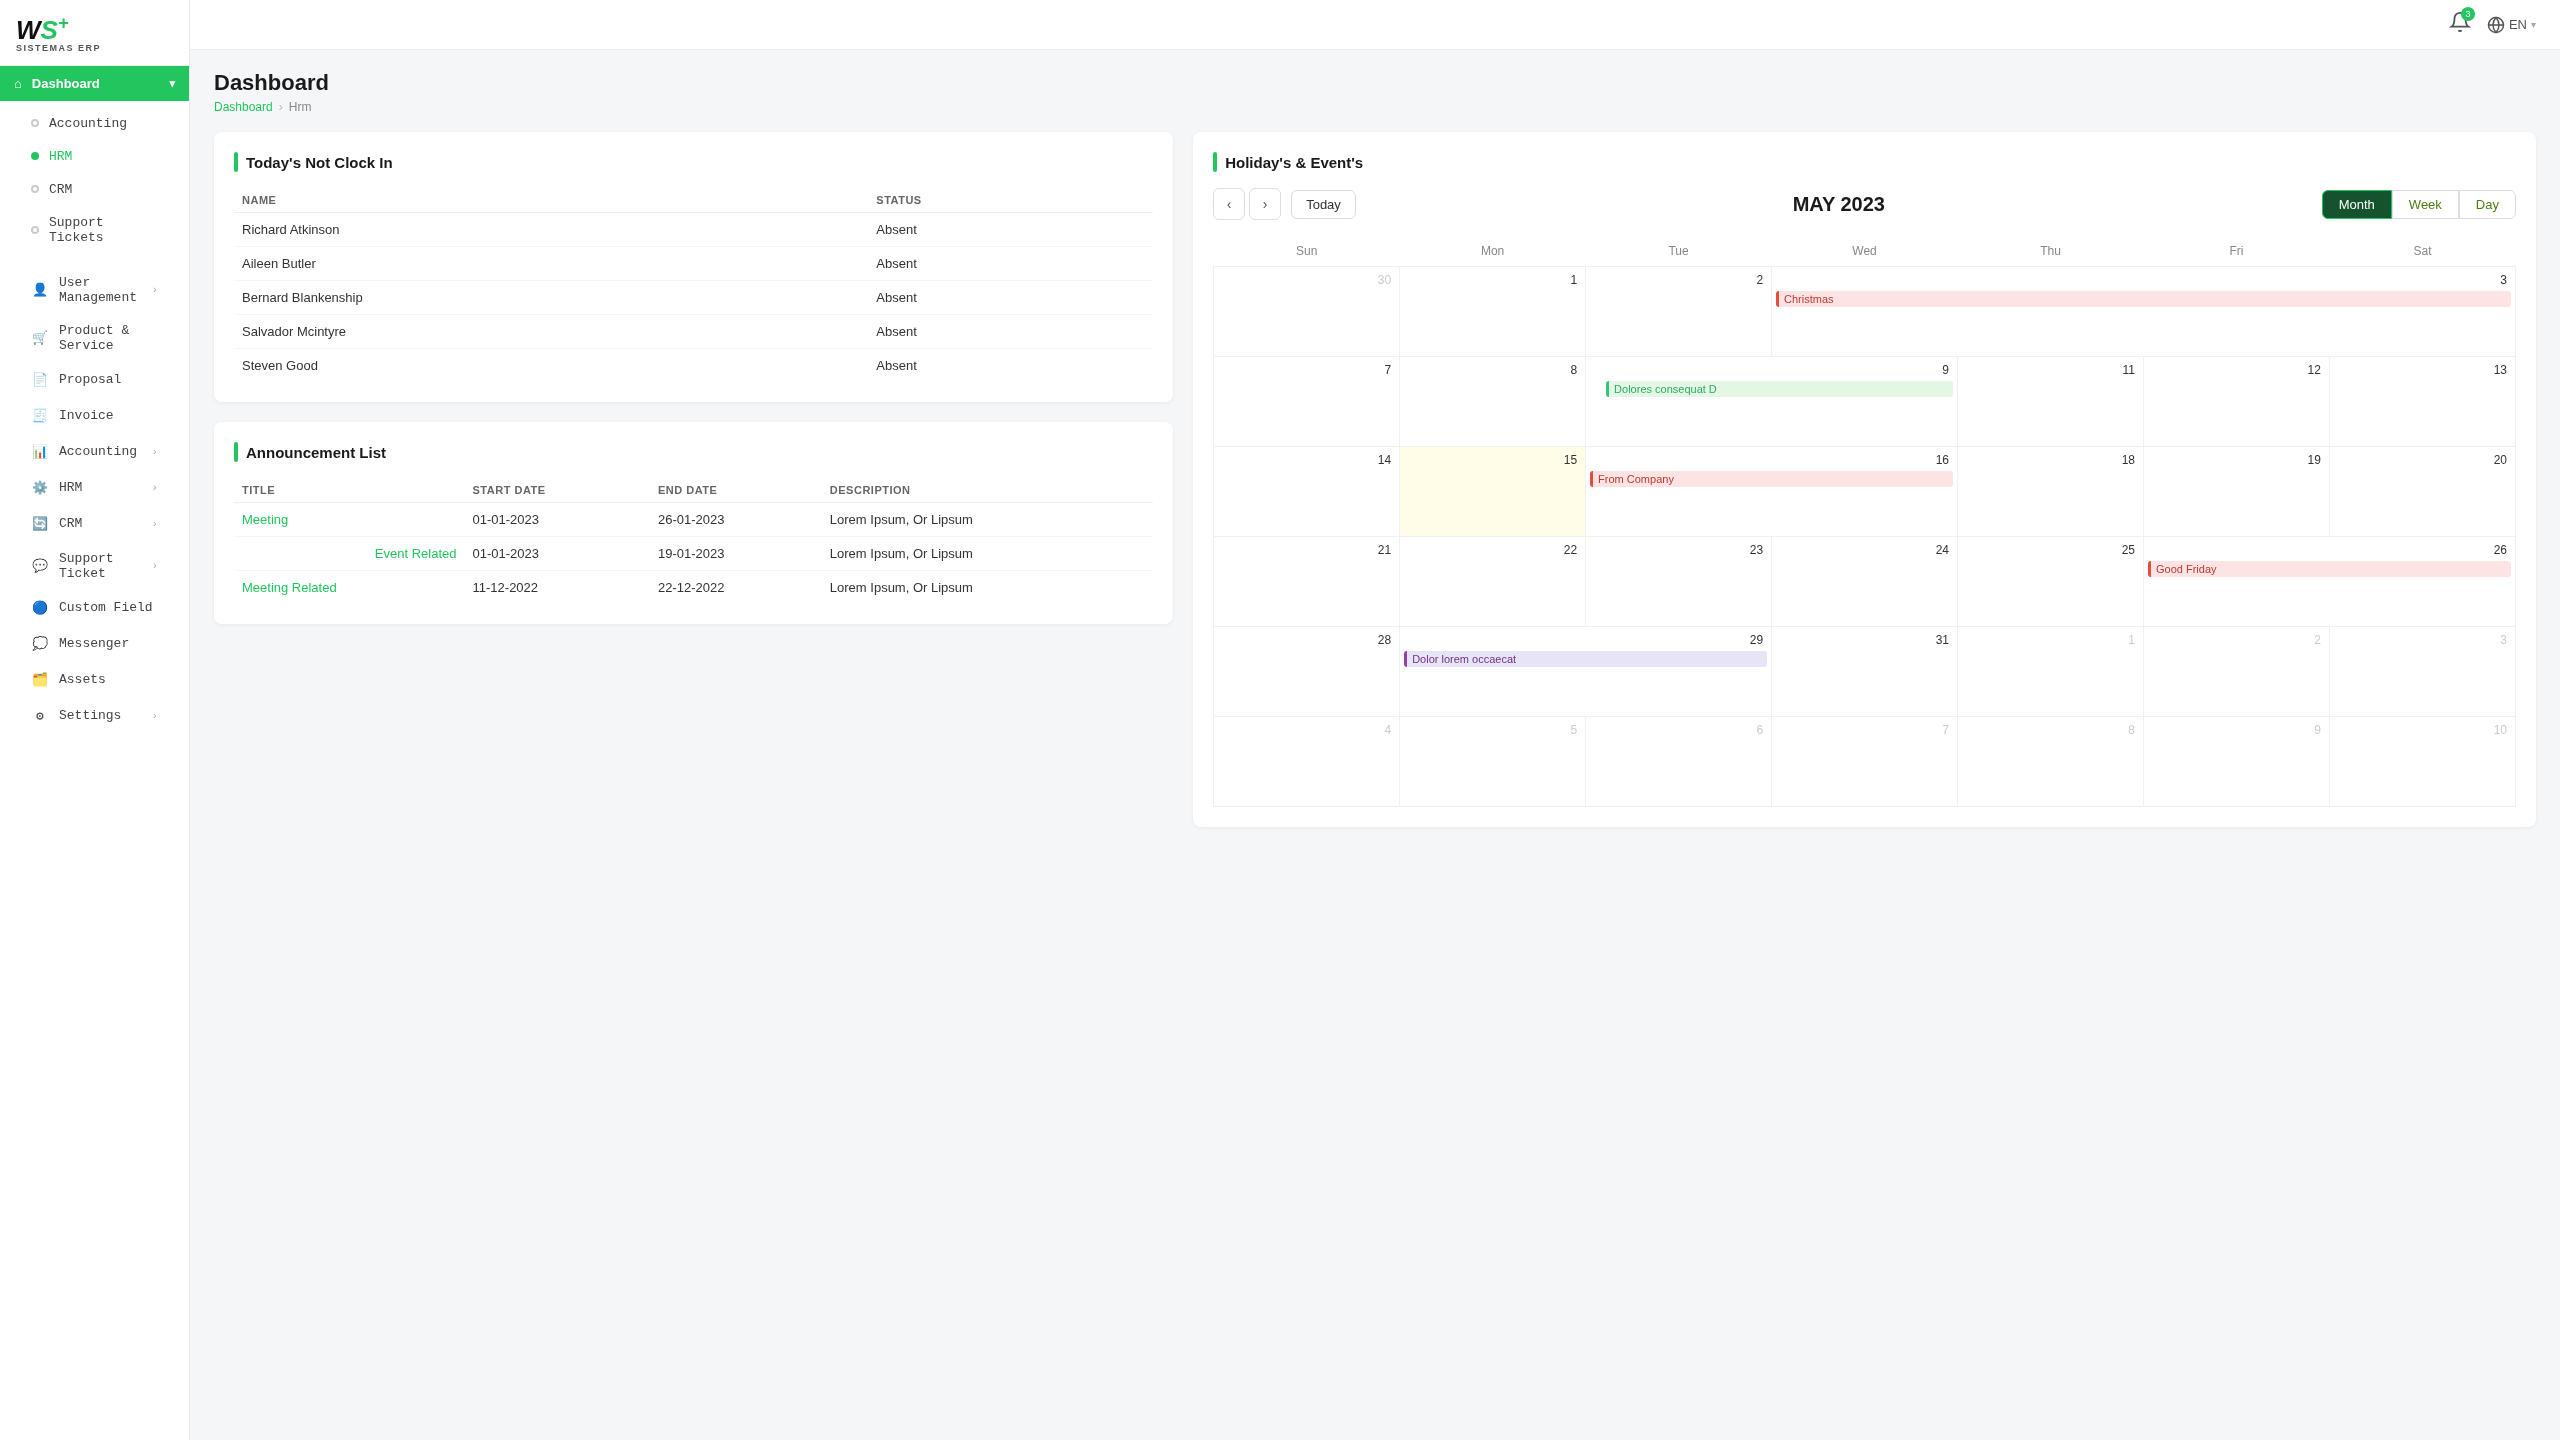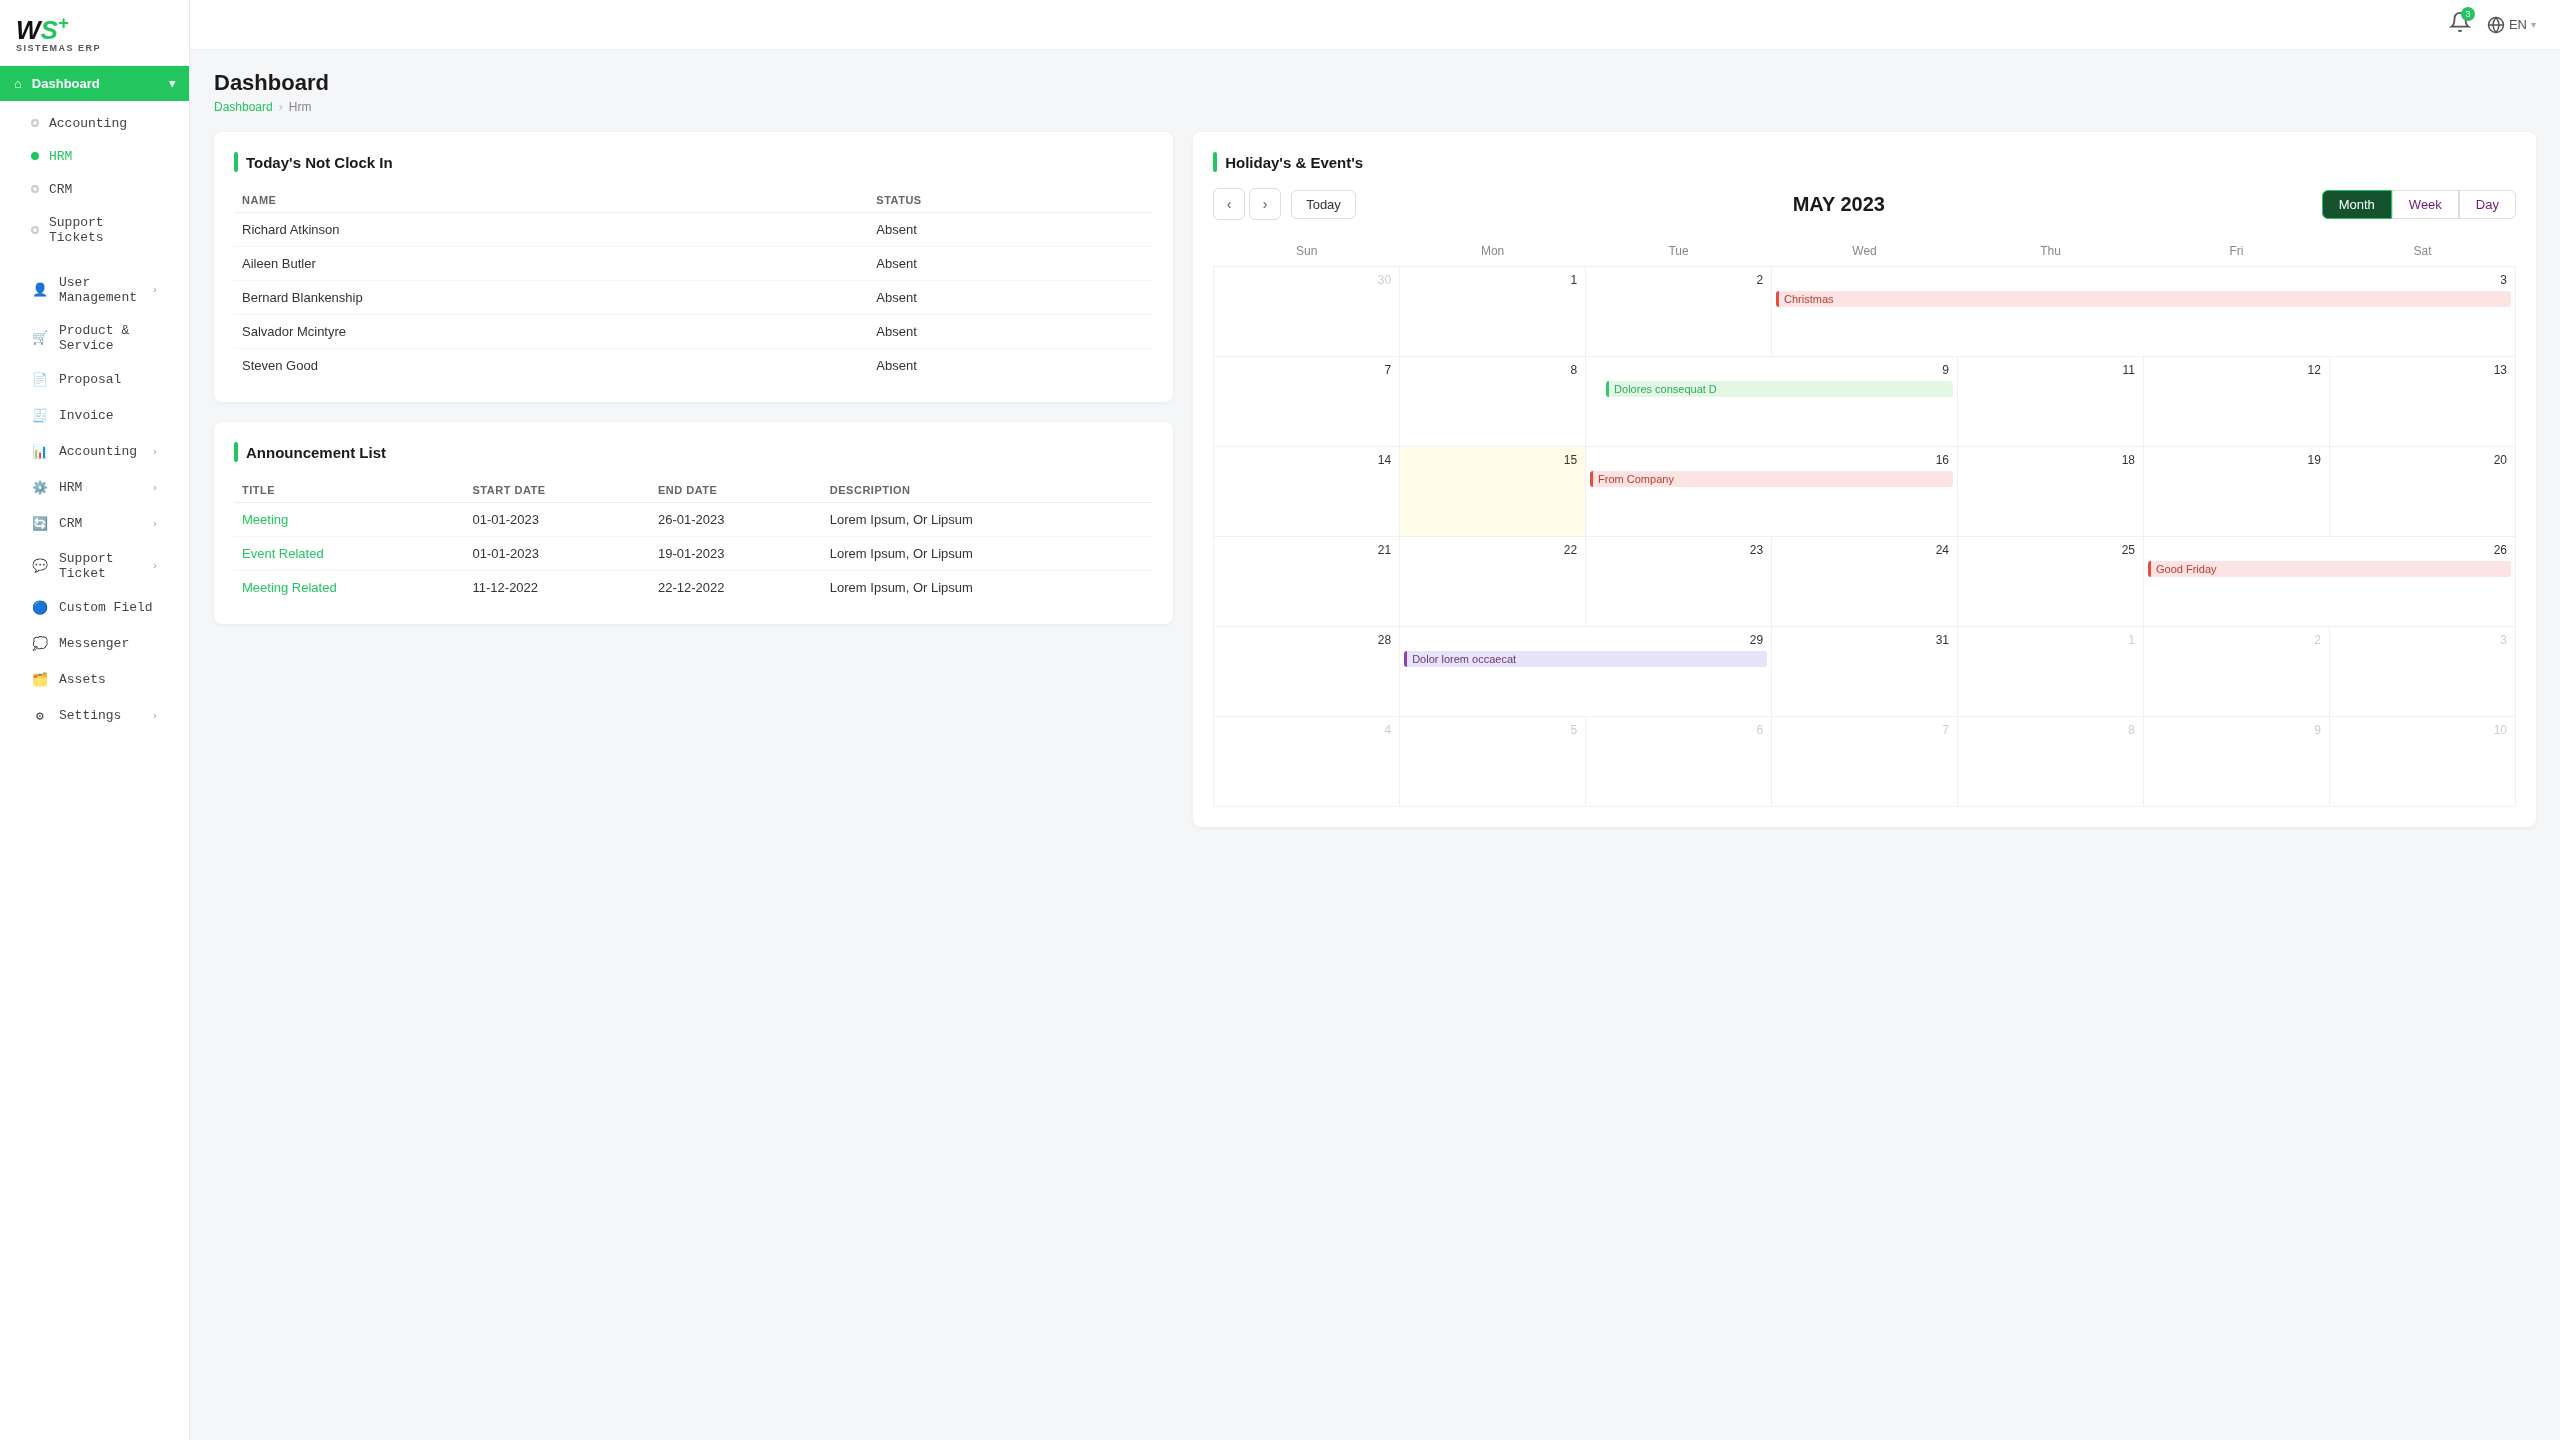--- a/index.html
+++ b/index.html
@@ -203,21 +203,21 @@
       color: #333;
     }
     .cal-month-title { flex: 1; text-align: center; font-size: 20px; font-weight: 700; color: #1a1a1a; }
     .cal-view-btns { display: flex; }
     .cal-view-btn {
       padding: 6px 16px;
       border: 1px solid #ddd;
       cursor: pointer;
       font-size: 13px;
       background: #fff;
-      color: #701a75;
+      color: #4d7c0f;
     }
     .cal-view-btn:first-child { border-radius: 6px 0 0 6px; }
     .cal-view-btn:last-child { border-radius: 0 6px 6px 0; }
     .cal-view-btn.active { background: #14532d; color: #fff; border-color: #22c55e; }
 
     
     .cal-grid { width: 100%; border-collapse: collapse; }
     .cal-grid th {
       text-align: center;
       font-size: 12px;
@@ -447,21 +447,21 @@
               </tr>
             </thead>
             <tbody id="ann-body">
             <tr>
     <td style="color:#22c55e;cursor:pointer;">Meeting</td>
     <td>01-01-2023</td>
     <td>26-01-2023</td>
     <td>Lorem Ipsum, Or Lipsum</td>
   </tr>
                 <tr>
-    <td style="color:#22c55e;cursor:pointer;">Event Related</td>
+    <td style="color:#22c55e;cursor:pointer;text-align:right;">Event Related</td>
     <td>01-01-2023</td>
     <td>19-01-2023</td>
     <td>Lorem Ipsum, Or Lipsum</td>
   </tr>
                 <tr>
     <td style="color:#22c55e;cursor:pointer;">Meeting Related</td>
     <td>11-12-2022</td>
     <td>22-12-2022</td>
     <td>Lorem Ipsum, Or Lipsum</td>
   </tr>

